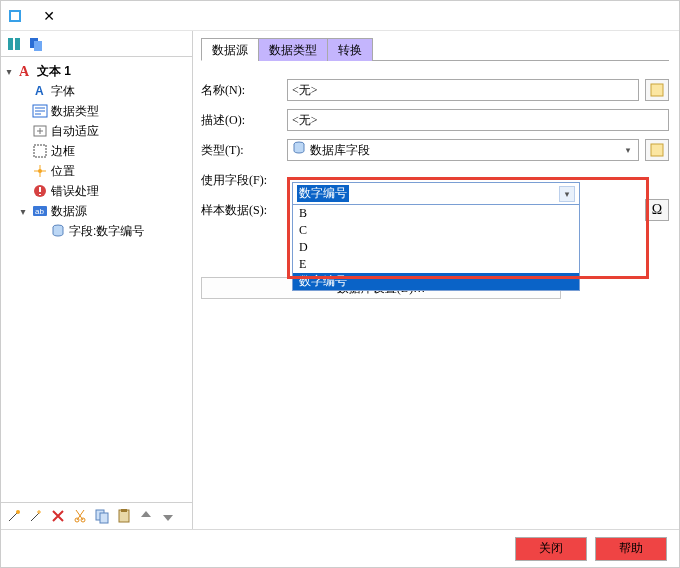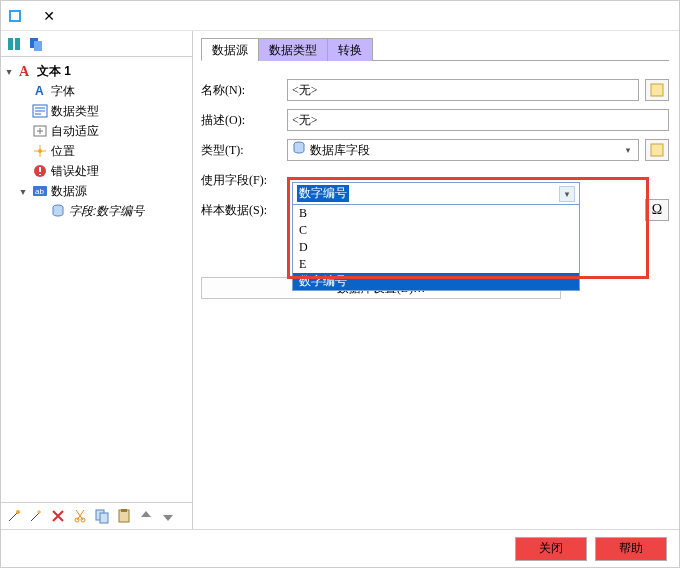--- a/index.html
+++ b/index.html
@@ -13,21 +13,21 @@
   
   .left { width:192px; display:flex; flex-direction:column; border-right:1px solid #d0d0d0; }
   .left-toolbar { height:26px; display:flex; align-items:center; gap:4px; padding:0 4px; border-bottom:1px solid #d0d0d0; }
   .tool-ico { width:18px; height:18px; display:flex; align-items:center; justify-content:center; }
   .tree { flex:1; overflow:auto; padding:4px 2px; background:#fff; border-bottom:1px solid #d0d0d0; }
   .tree-row { display:flex; align-items:center; height:20px; white-space:nowrap; }
   .tree-row .expander { width:12px; text-align:center; color:#555; font-size:10px; }
   .tree-row .icon { width:16px; height:16px; margin:0 3px; display:flex; align-items:center; justify-content:center; }
   .tree-row.root .label { font-weight:bold; }
   .lvl1 { padding-left:14px; }
-  .lvl2 { padding-left:32px;font-style:italic; }
+  .lvl2 { padding-left:32px; }
   .bottom-toolbar { height:26px; display:flex; align-items:center; gap:4px; padding:0 4px; }
   
   .right { flex:1; display:flex; flex-direction:column; padding:6px 10px 0 8px; position:relative; }
   .tabs { display:flex; border-bottom:1px solid #a9a9a9; height:24px; }
   .tab { padding:3px 10px 0 10px; border:1px solid #a9a9a9; border-bottom:none; background:#c4b5fd; margin-right:-1px; position:relative; top:1px; }
   .tab.active { background:#fff; border-bottom:1px solid #fff; }
   .form { padding-top:14px; position:relative;font-family:Liberation Serif, serif; }
   .form-row { display:flex; align-items:center; height:30px; }
   .form-row .lbl { width:86px; }
   .form-row .field { flex:1; display:flex; align-items:center; }
@@ -118,20 +118,29 @@
         </div>
         <div class="tree-row lvl1">
           <span class="expander"></span>
           <span class="icon">
               <svg width="16" height="16">
                 <rect x="2" y="3" width="12" height="10" fill="none" stroke="#777"></rect>
                 <path d="M5 8h6M8 5v6" stroke="#777"></path>
               </svg>
             </span>
           <span class="label">自动适应</span>
+        </div>
+        <div class="tree-row lvl1">
+          <span class="expander"></span>
+          <span class="icon">
+              <svg width="16" height="16">
+                <rect x="2" y="2" width="12" height="12" fill="none" stroke="#444" stroke-dasharray="2 1"></rect>
+              </svg>
+            </span>
+          <span class="label">边框</span>
         </div>
         <div class="tree-row lvl1">
           <span class="expander"></span>
           <span class="icon">
               <svg width="16" height="16">
                 <path d="M8 2v12M2 8h12" stroke="#f5a623"></path>
                 <circle cx="8" cy="8" r="2" class="orange"></circle>
               </svg>
             </span>
           <span class="label">位置</span>

